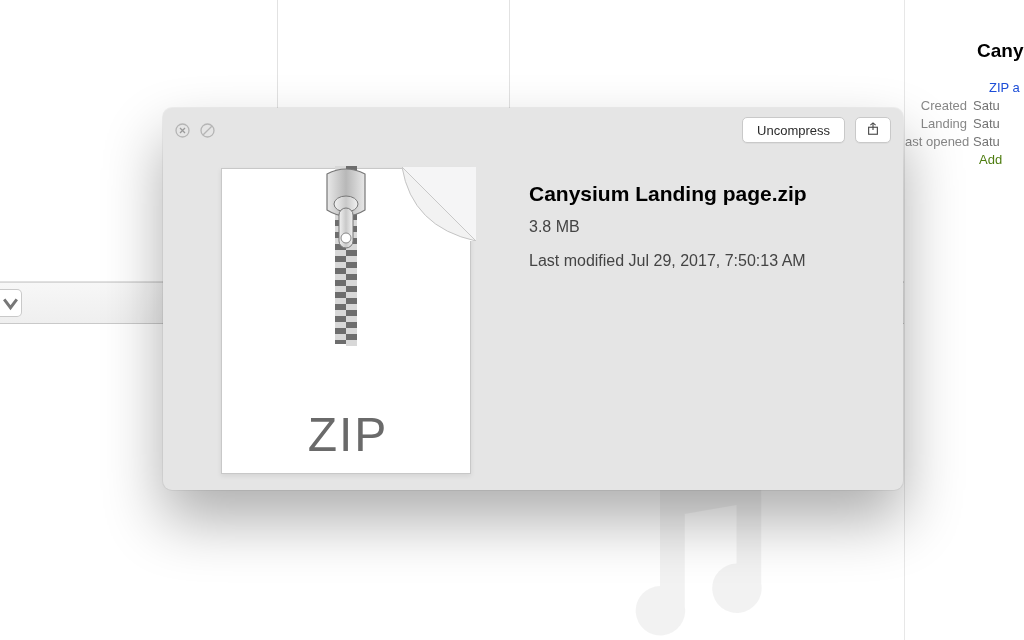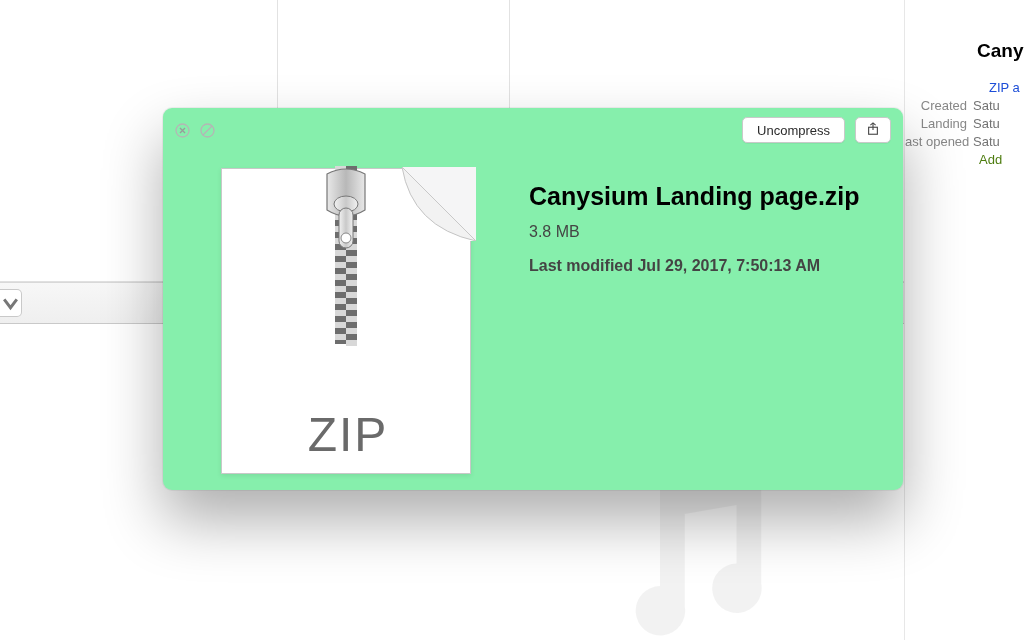--- a/index.html
+++ b/index.html
@@ -96,21 +96,21 @@
     left: 560px; top: 460px; width: 290px; height: 180px;
     opacity: 0.10;
   }
   .bg-thumb svg { width: 100%; height: 100%; }
 
   
   .panel {
     position: absolute;
     left: 163px; top: 108px;
     width: 740px; height: 382px;
-    background: #86efac;
+    background: #e5e5e5;
     border-radius: 9px;
     box-shadow: 0 30px 60px rgba(0,0,0,0.32), 0 0 0 1px rgba(0,0,0,0.05);
   }
 
   .panel-header {
     position: absolute;
     left: 0; right: 0; top: 0; height: 44px;
     display: flex; align-items: center;
     padding: 0 12px;
     gap: 8px;
@@ -184,34 +184,33 @@
     left: 94px; top: -2px; width: 62px; height: 180px;
   }
   .zipper svg { width: 62px; height: 180px; display:block; }
 
   .panel-info {
     padding-left: 54px;
     padding-top: 14px;
     color: #222;
   }
   .panel-info .fname {
-    font-size: 25px;
+    font-size: 21px;
     font-weight: 700;
     color: #000;
     margin-bottom: 12px;
   }
   .panel-info .fsize {
     font-size: 16px;
     color: #444;
     margin-bottom: 16px;
   }
   .panel-info .fmod {
     font-size: 16px;
     color: #444;
-    font-weight: bold;
   }
 </style>
 </head>
 <body>
 
 <div class="bg-columns">
   <div class="bg-col c1"></div>
   <div class="bg-col c2"></div>
   <div class="bg-col c3"></div>
 </div>

